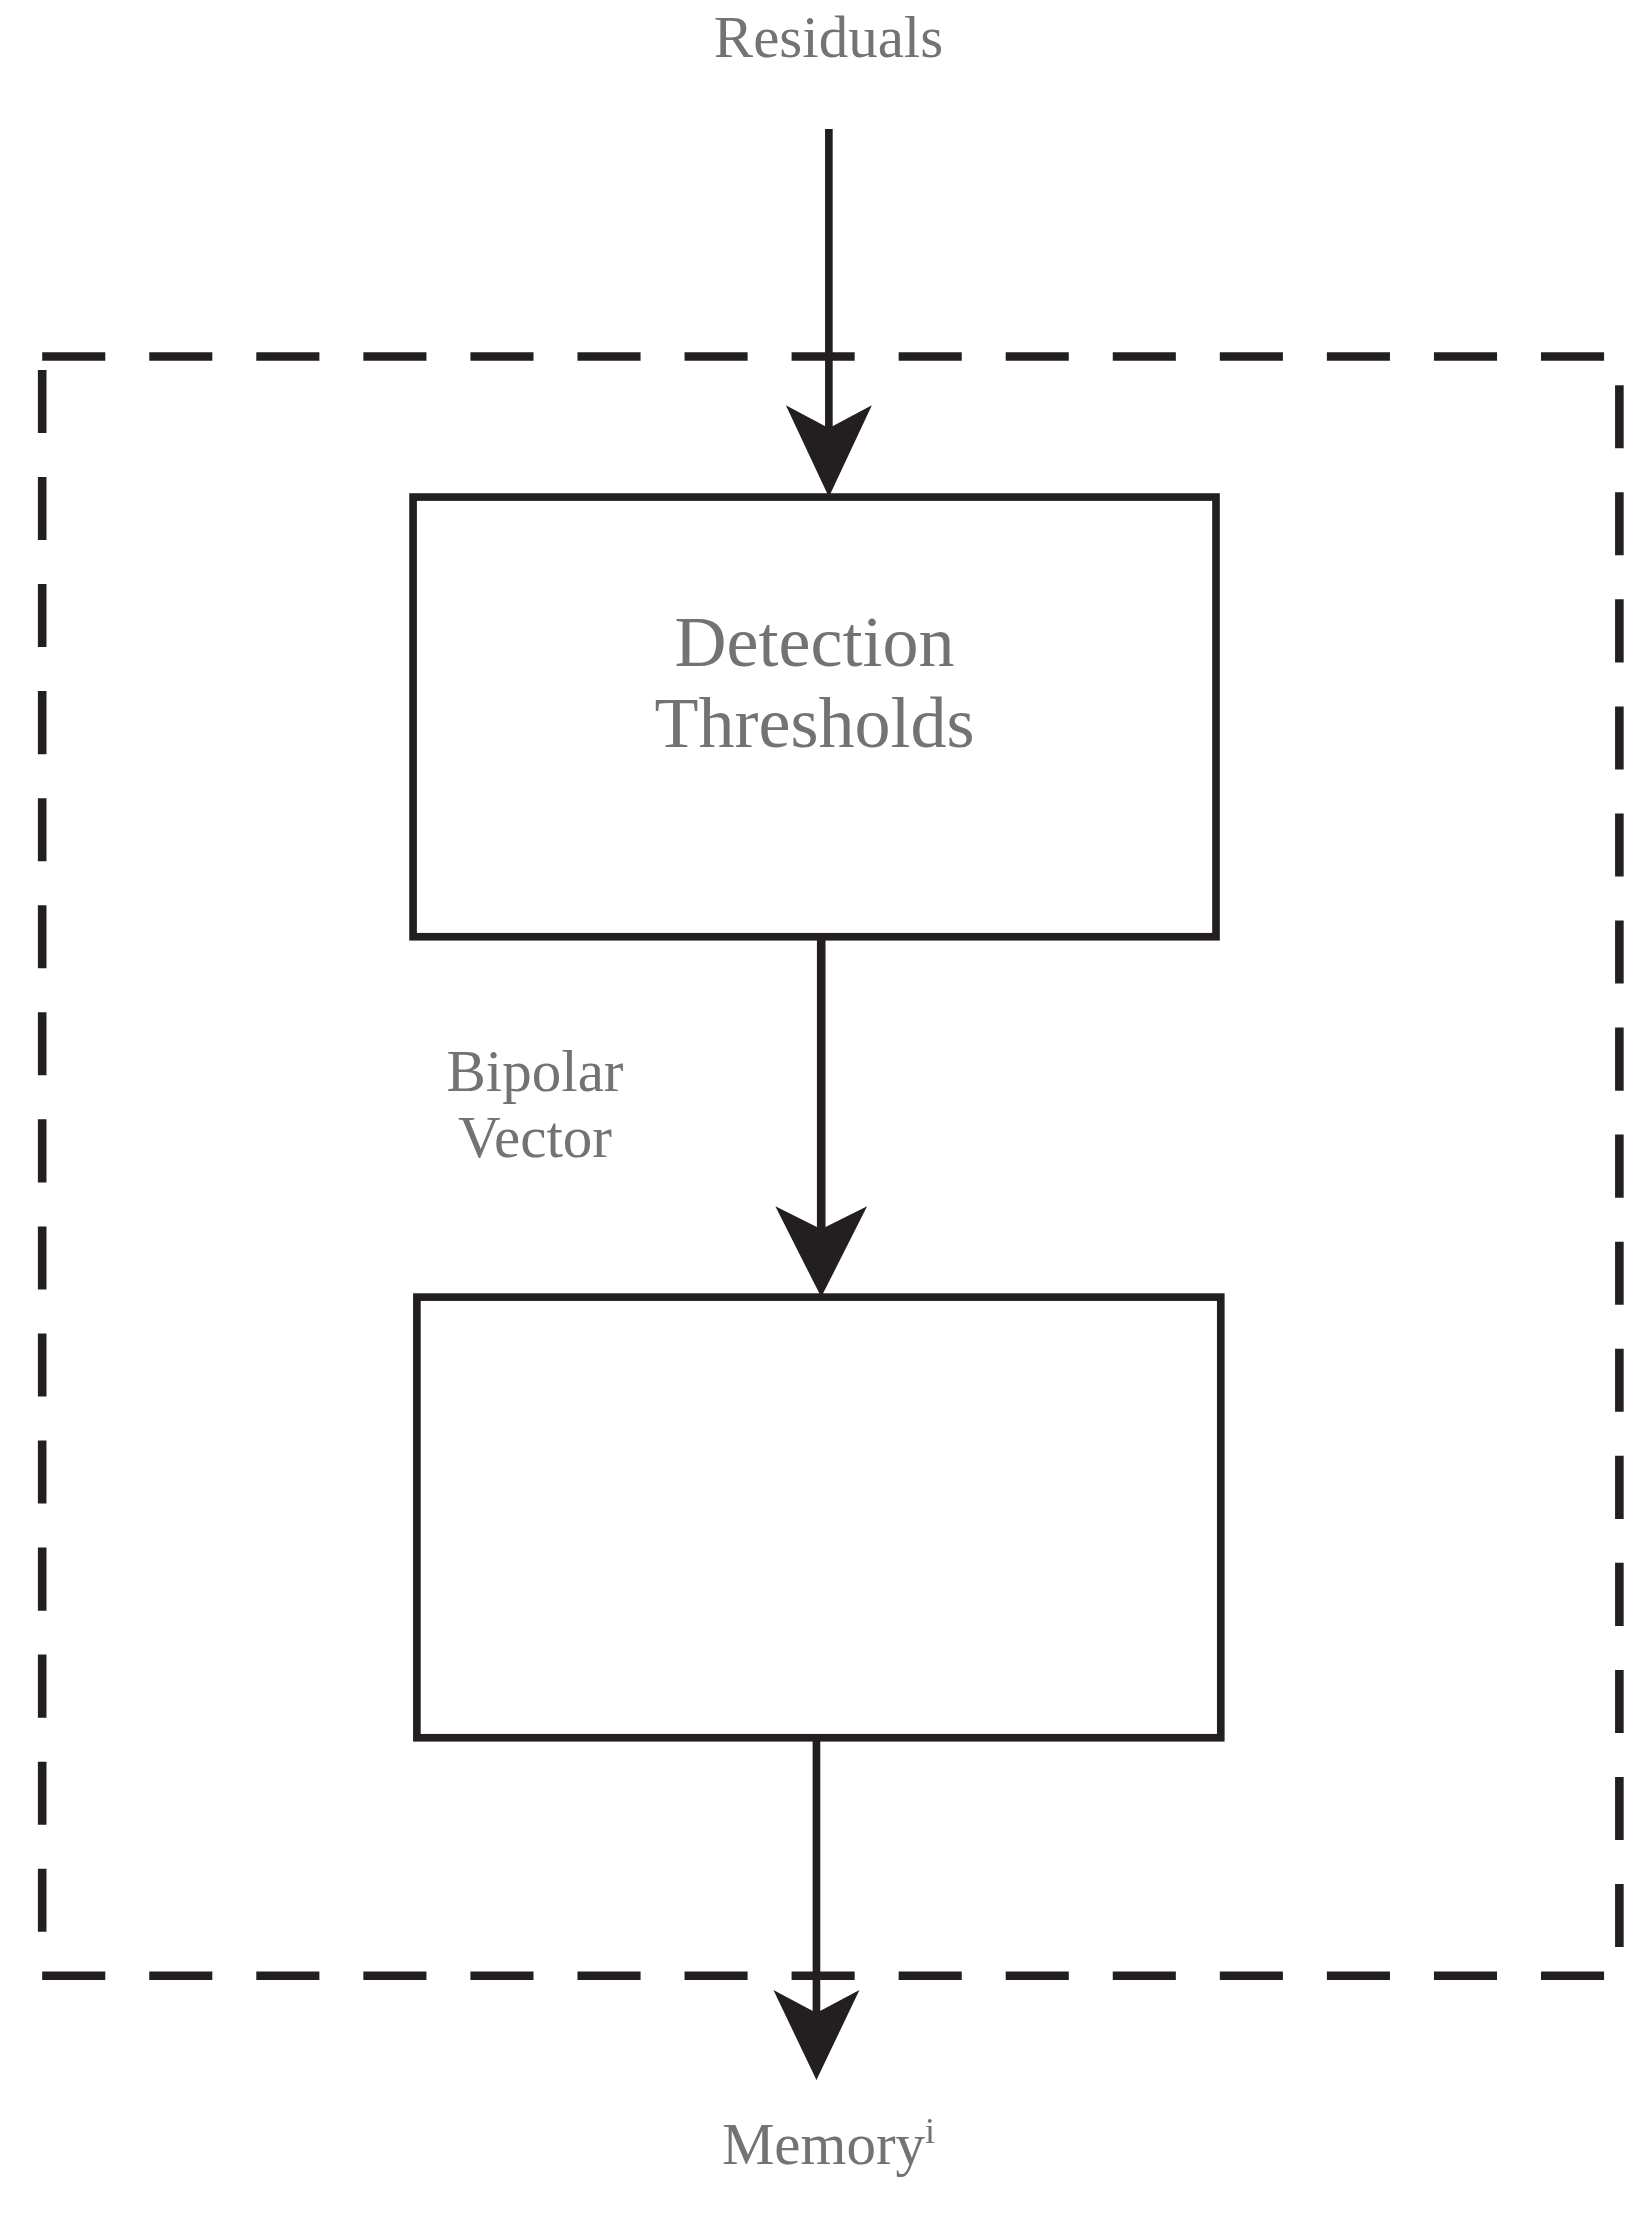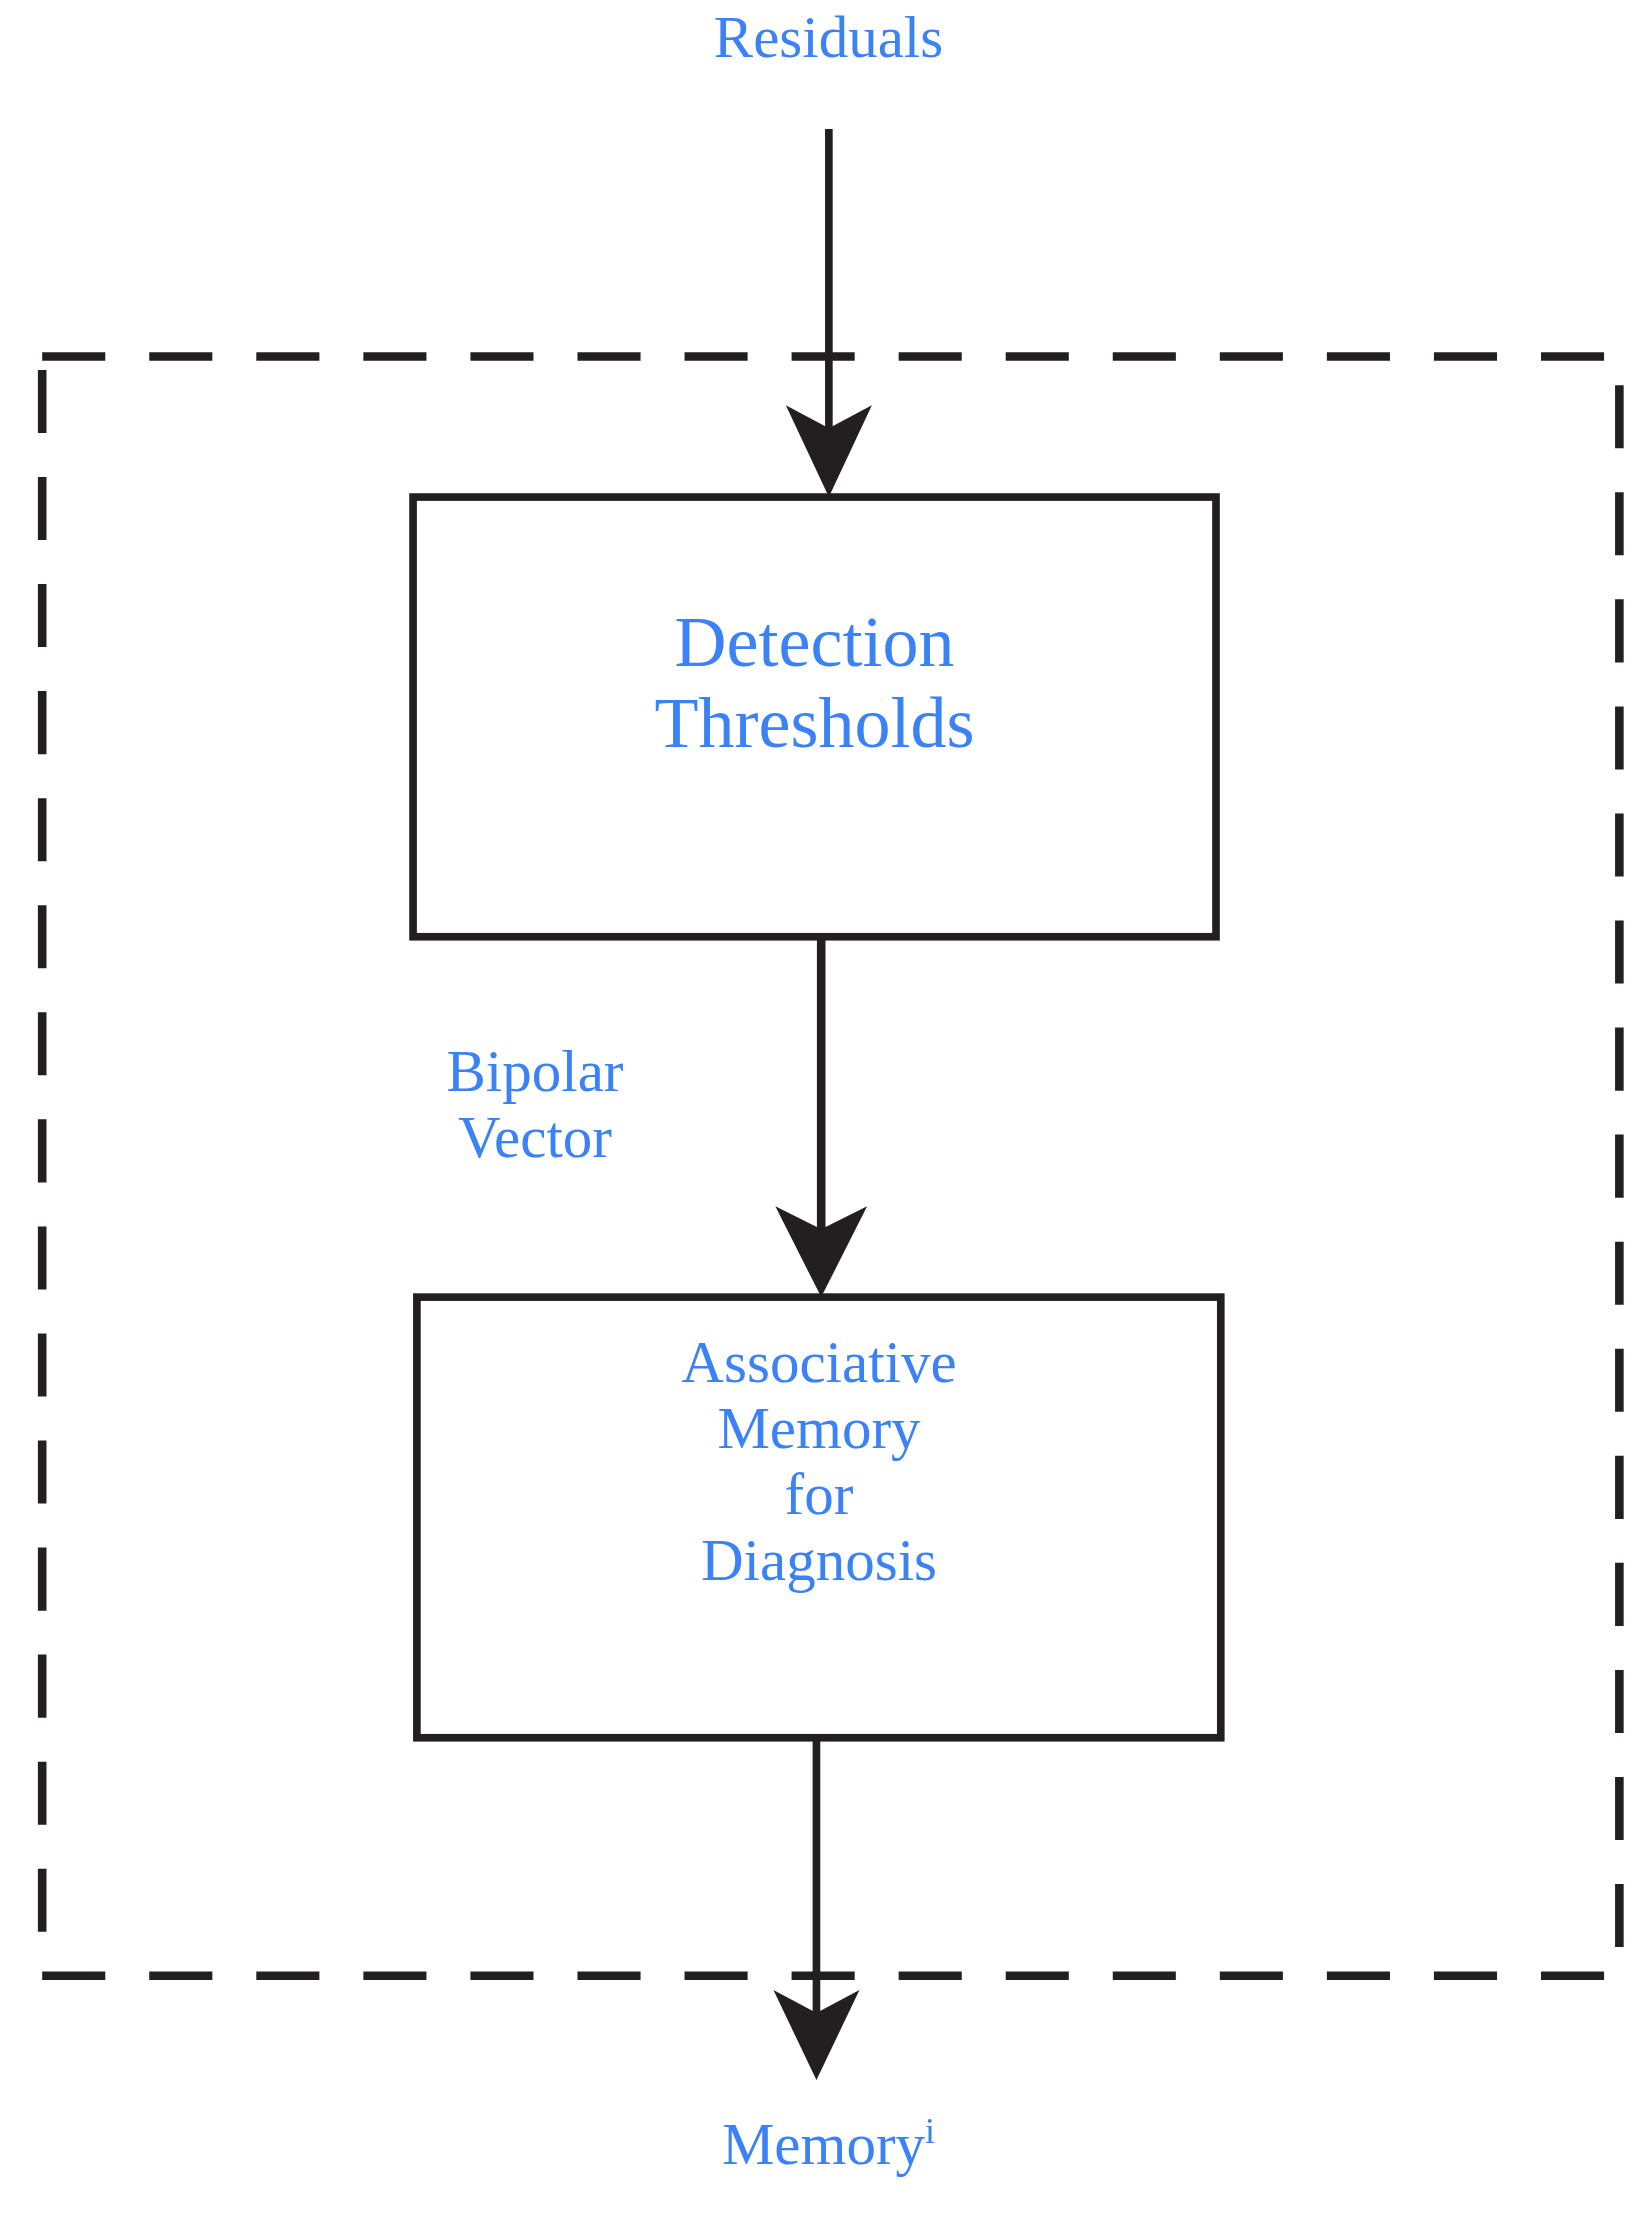--- a/index.html
+++ b/index.html
@@ -25,21 +25,21 @@
   .svg-layer {
     position: absolute;
     left: 0;
     top: 0;
     width: 1652px;
     height: 2231px;
   }
   .txt {
     position: absolute;
     text-align: center;
-    color: #3b82f6;
+    color: #737373;
     line-height: 1.12;
     white-space: pre-line;
     user-select: none;
   }
   
   #label-residuals {
     left: 446px;
     top: 3.8px;
     width: 765px;
     font-size: 59px;
@@ -105,21 +105,17 @@
   </svg>
 
   <div class="txt" id="label-residuals">Residuals</div>
 
   <div class="txt" id="box1-label">Detection
 Thresholds</div>
 
   <div class="txt" id="label-bipolar">Bipolar
 Vector</div>
 
-  <div class="txt" id="box2-label">Associative
-Memory
-for
-Diagnosis</div>
 
   <div class="txt" id="label-fault"><span>Memory</span><span class="sup">i</span></div>
 
 </div>
 
 
 </body></html>

